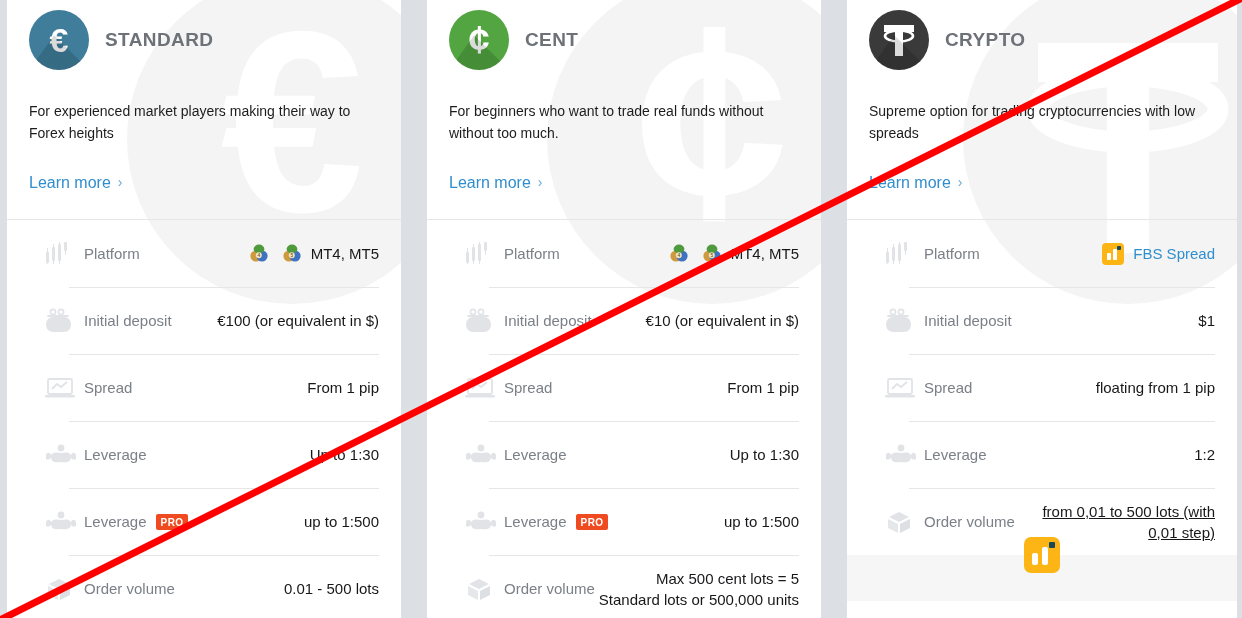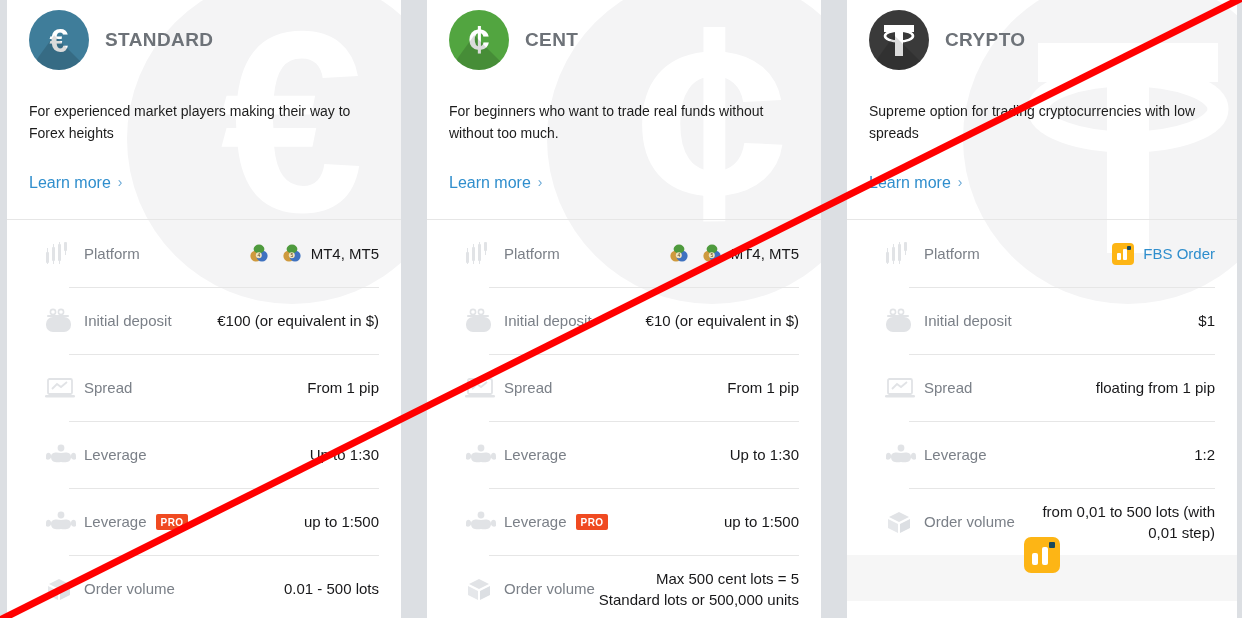--- a/index.html
+++ b/index.html
@@ -592,21 +592,21 @@
           </div>
           <div class="flabel">
               <span>Platform</span>
             </div>
           <div class="fvalue">
             <span class="fbs-mini">
               <span class="b1"></span>
                 <span class="b2"></span>
                 <span class="dot"></span>
             </span>
-            <span class="vtext" style="color:#2f8ecd;">FBS Order</span>
+            <span class="vtext" style="color:#2f8ecd;">FBS Spread</span>
           </div>
         </div>
 
         <div class="frow">
           <div class="ficon">
             <svg width="30" height="26" viewBox="0 0 30 26">
                 <rect x="2" y="9" width="25" height="15" rx="7" fill="#e1e3e6"></rect>
                 <rect x="3" y="7" width="22" height="2" rx="1" fill="#e1e3e6"></rect>
                 <circle cx="9" cy="4" r="2.6" fill="none" stroke="#e1e3e6" stroke-width="1.6"></circle>
                 <circle cx="17" cy="4" r="2.6" fill="none" stroke="#e1e3e6" stroke-width="1.6"></circle>
@@ -657,21 +657,21 @@
           <div class="ficon">
             <svg width="30" height="26" viewBox="0 0 30 26">
                 <path d="M15 3 L25 8 L15 13 L5 8 Z" fill="#e1e3e6"></path>
                 <path d="M4 10 L14 15 L14 24 L4 19 Z" fill="#e5e7ea"></path>
                 <path d="M26 10 L16 15 L16 24 L26 19 Z" fill="#dcdfe3"></path>
               </svg>
           </div>
           <div class="flabel">
               <span>Order volume</span>
             </div>
-          <div class="fvalue two-line" style="max-width:200px;">
+          <div class="fvalue two-line" style="max-width:200px;text-decoration:underline;">
               <span class="vtext">from 0,01 to 500 lots (with 0,01 step)</span>
             </div>
         </div>
 
       </div>
       <div class="spacer-fill"></div>
       <div class="card-footer">
         <div class="fbs-big">
           <span class="b1"></span>
             <span class="b2"></span>

